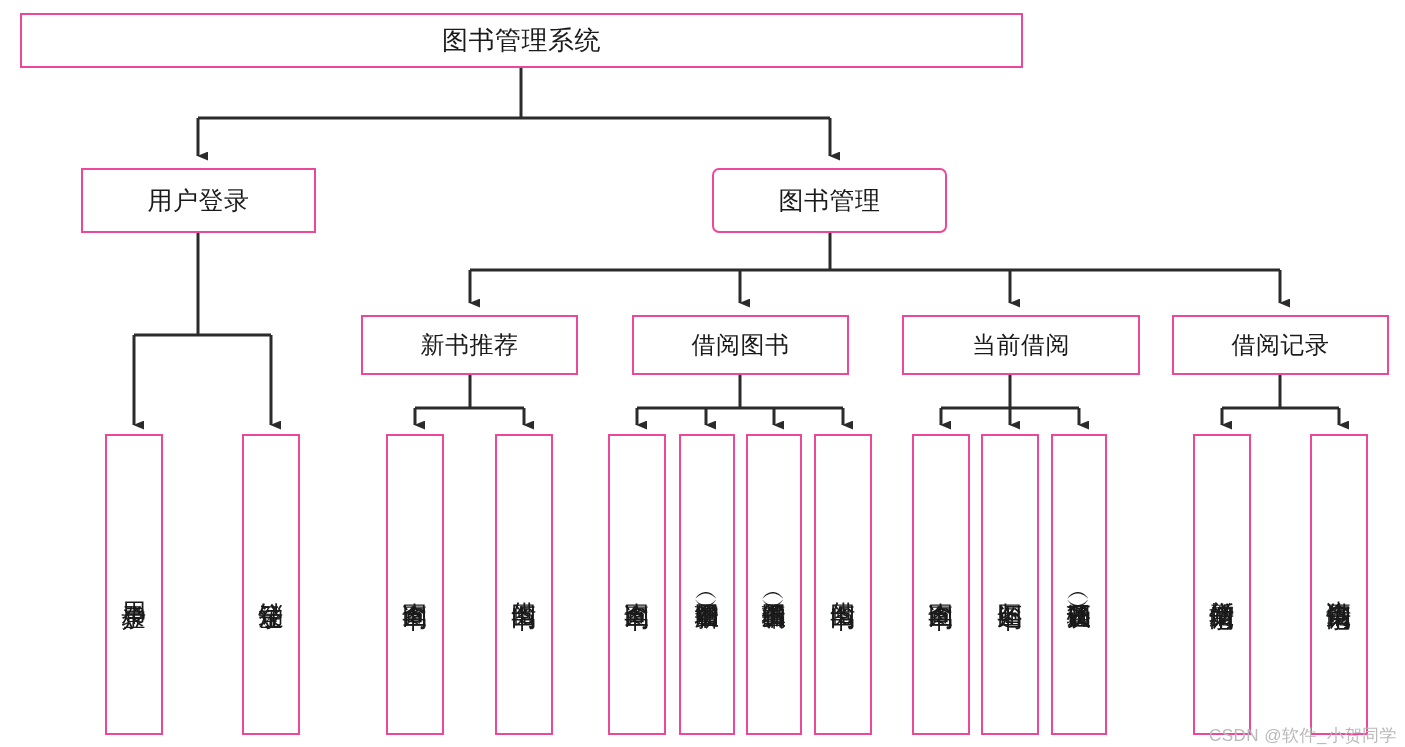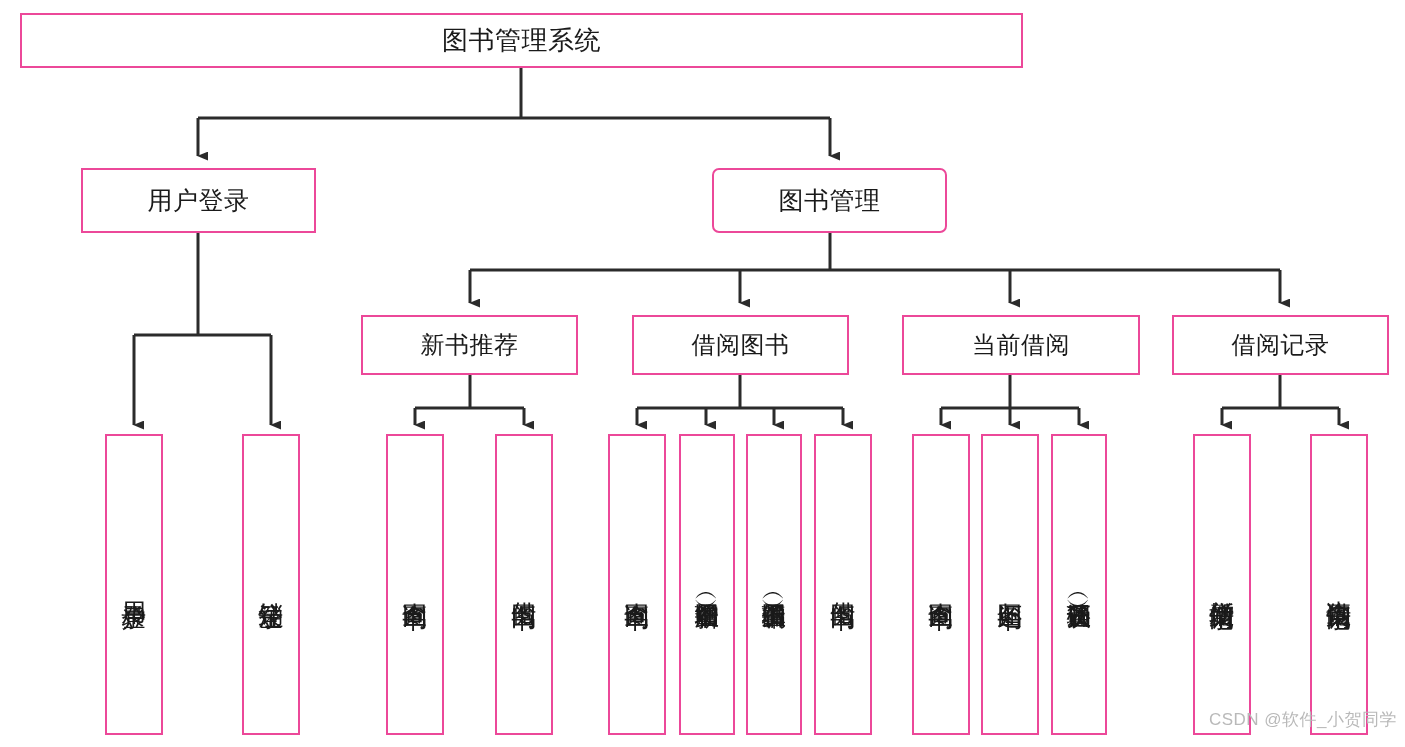--- a/index.html
+++ b/index.html
@@ -67,21 +67,21 @@
     letter-spacing: 1.5px;
     white-space: nowrap;
   }
   .node.leaf.tight .node-label {
     font-size: 24px;
     letter-spacing: 0px;
   }
   #watermark {
     position: absolute;
     right: 8px;
-    bottom: 16px;
+    bottom: 0;
     font-size: 17px;
     color: #b9b9b9;
     letter-spacing: 0.5px;
     z-index: 20;
     white-space: nowrap;
   }
 </style>
 </head>
 <body>
 

